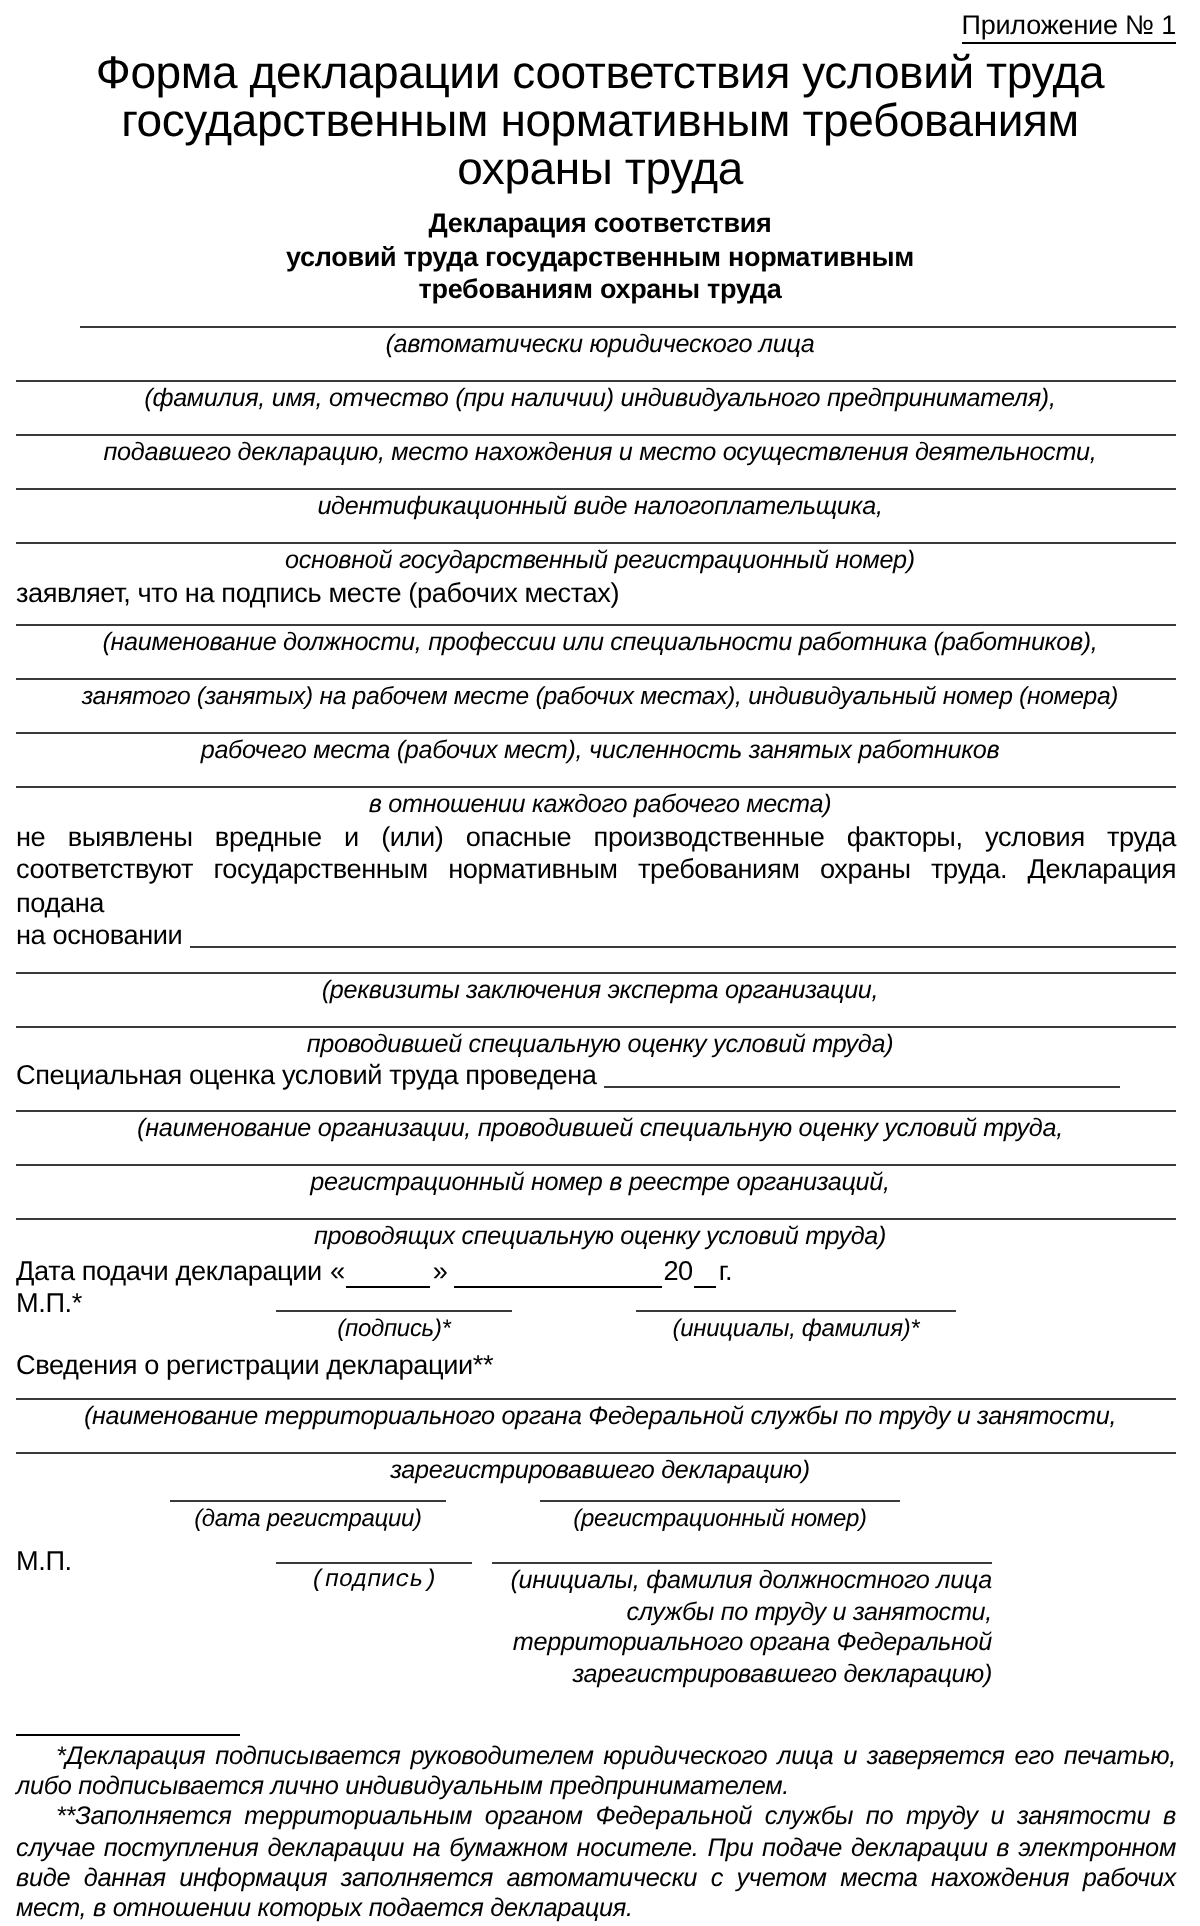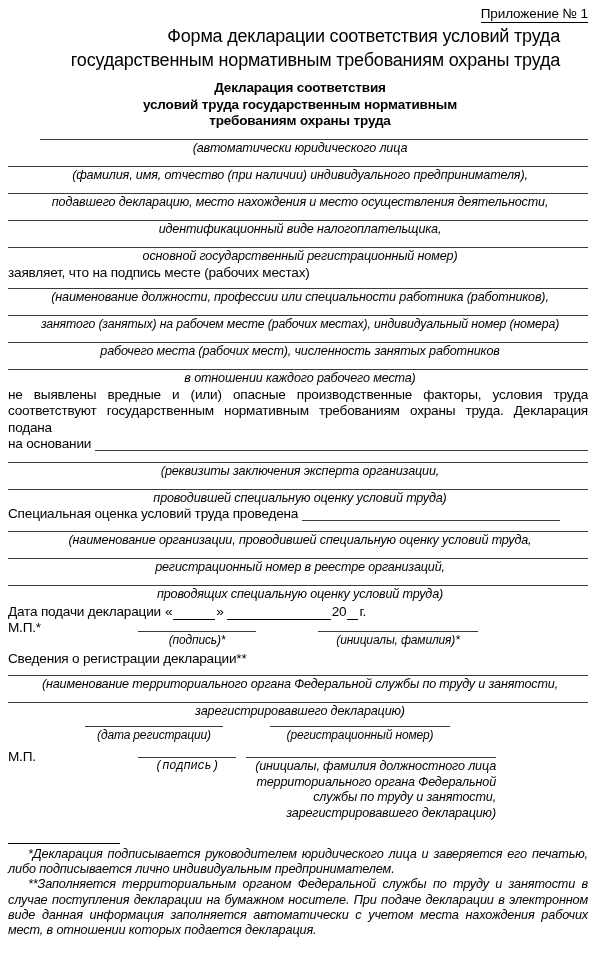--- a/index.html
+++ b/index.html
@@ -33,22 +33,22 @@
   }
   .appendix-label {
     font-size: 13.5px;
     border-bottom: 1.6px solid #000;
     padding-bottom: 1px;
     display: inline-block;
     letter-spacing: -0.1px;
   }
 
   .main-title {
-    text-align: right;
-    font-size: 18px;
+    text-align: center;
+    font-size: 23px;
     line-height: 24px;
     margin: 4px 0 0 0;
     padding: 0 40px;
     font-weight: normal;
     letter-spacing: -0.2px;
   }
 
   .sub-title {
     text-align: center;
     font-size: 13.5px;
@@ -93,21 +93,21 @@
     line-height: 16.4px;
     padding: 0 12px 0 8px;
     letter-spacing: -0.2px;
   }
   .body-text.justify {
     text-align: justify;
   }
 
   .inline-row {
     display: flex;
-    align-items: center;
+    align-items: flex-start;
     padding: 0 12px 0 8px;
     font-size: 13.6px;
     line-height: 16.4px;
     letter-spacing: -0.2px;
   }
   .inline-fill {
     flex: 1 1 auto;
     border-bottom: 1.2px solid #3a3a3a;
     height: 13px;
     margin-left: 4px;
@@ -348,22 +348,22 @@
   <div class="sig-row" style="margin-top:6px;">
     <div class="mp-label" style="width:130px;">М.П.</div>
     <div class="sig-col" style="width:98px;font-family:Liberation Mono, monospace;">
       <div class="sig-line" style="margin-top:8px;"></div>
       <div class="sig-cap">(подпись)</div>
     </div>
     <div class="sig-col" style="width:250px; margin-left:10px;">
       <div class="sig-line" style="margin-top:8px;"></div>
       <div class="sig-cap-right">
         <div>(инициалы, фамилия должностного лица</div>
+        <div>службы по труду и занятости,</div>
         <div>территориального органа Федеральной</div>
-        <div>службы по труду и занятости,</div>
         <div>зарегистрировавшего декларацию)</div>
       </div>
     </div>
   </div>
 
   <div class="footnote-sep" style="margin-top:22px;"></div>
 
   <div class="footnote">*Декларация подписывается руководителем юридического лица и заверяется его печатью, либо подписывается лично индивидуальным предпринимателем.</div>
   <div class="footnote">**Заполняется территориальным органом Федеральной службы по труду и занятости в случае поступления декларации на бумажном носителе. При подаче декларации в электронном виде данная информация заполняется автоматически с учетом места нахождения рабочих мест, в отношении которых подается декларация.</div>
 

